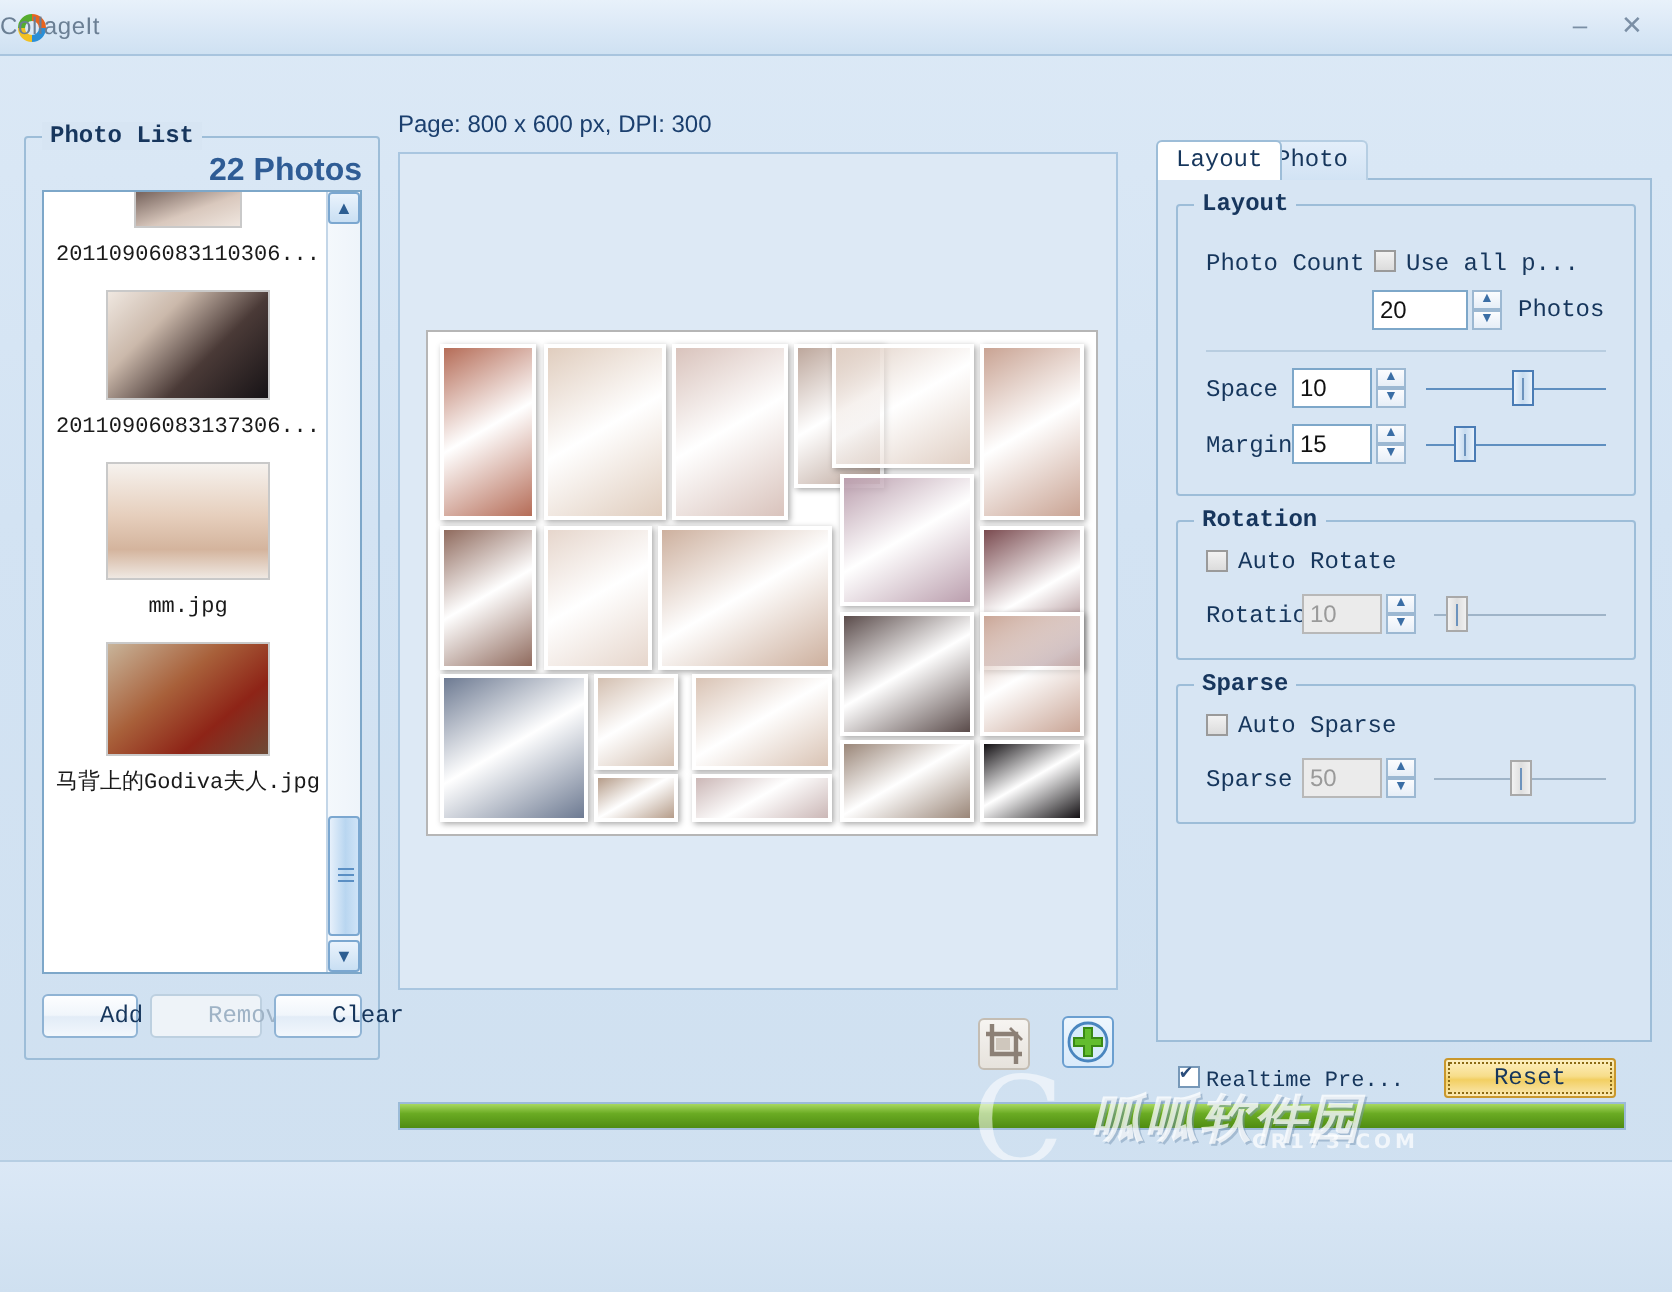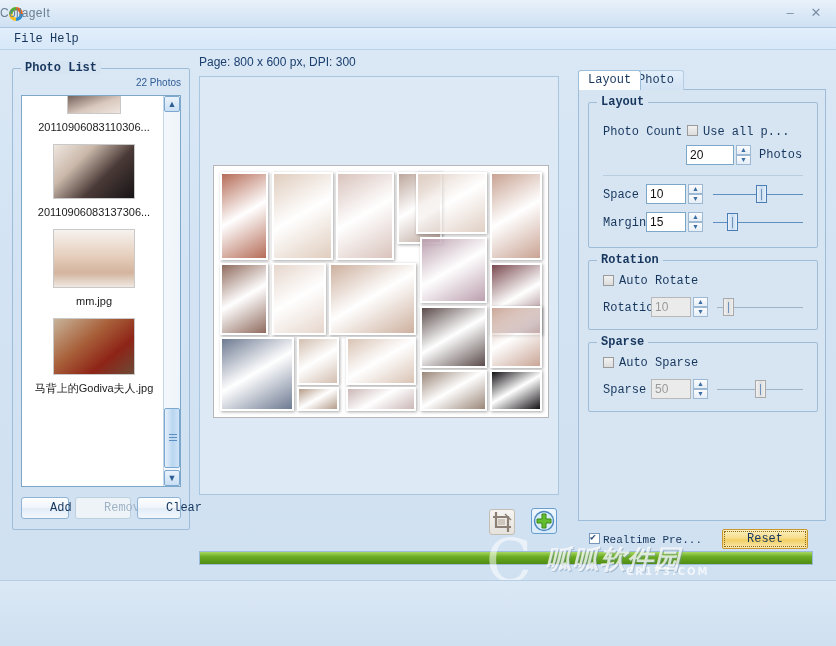--- a/index.html
+++ b/index.html
@@ -68,29 +68,29 @@
     color: #17365d; font-size: 12px;
     font-family: "Liberation Mono", monospace;
     white-space: nowrap;
     font-weight: bold;
   }
 
   
   #photo-list-group { left: 12px; top: 68px; width: 178px; height: 462px; background: transparent; }
   .photos-count {
     position: absolute; right: 8px; top: 8px;
-    color: #2f5c95; font-size: 10px;
+    color: #2f5c95; font-size: 16px; font-weight: bold;
   }
   .list-box {
     position: absolute; left: 8px; top: 26px; width: 160px; height: 392px;
     background: #ffffff; border: 1px solid #7da7c9;
     box-sizing: border-box; overflow: hidden;
   }
   .list-inner {
-    position: absolute; left: 0; top: 0; width: 144px; height: 100%;
+    position: absolute; left: 0; top: 0; width: 144px; height: 100%; font-family: Liberation Mono, monospace;
   }
   .thumb-item {
     width: 144px; text-align: center; margin-top: 2px;
   }
   .thumb-item .thumb {
     display: inline-block; border: 1px solid #c9c9c9; background: #ece7e1;
   }
   .thumb-item .caption {
     display: block; color: #1a1a1a; font-size: 11px;
     margin: 4px 2px 10px 2px; line-height: 13px; word-break: break-all;
@@ -314,24 +314,20 @@
       <path d="M16 9 A7 7 0 0 1 9 16 L9 12.5 A3.5 3.5 0 0 0 12.5 9 Z" fill="#2b8fd6"></path>
       <path d="M9 16 A7 7 0 0 1 2 9 L5.5 9 A3.5 3.5 0 0 0 9 12.5 Z" fill="#f2c022"></path>
       <path d="M2 9 A7 7 0 0 1 9 2 L9 5.5 A3.5 3.5 0 0 0 5.5 9 Z" fill="#55ac2f"></path>
       <circle cx="9" cy="9" r="2.3" fill="#dbe9f6"></circle>
     </svg>
     <div class="title-text">CollageIt</div>
     <div class="win-btn win-min">–</div>
     <div class="win-btn win-close">✕</div>
   </div>
 
-  <div class="menubar">
-    <div class="menu-item" style="left:10px">File</div>
-    <div class="menu-item" style="left:46px">Help</div>
-  </div>
 
   <div class="group" id="photo-list-group">
     <div class="legend">Photo List</div>
     <div class="photos-count">22 Photos</div>
 
     <div class="list-box">
       <div class="list-inner">
 
         <div class="thumb-item" style="margin-top:-18px">
           <span class="thumb" style="width:52px;height:34px;background:linear-gradient(160deg,#3b3036 0%,#7d6a63 35%,#d9c8bd 70%,#efe6df 100%)"></span>

